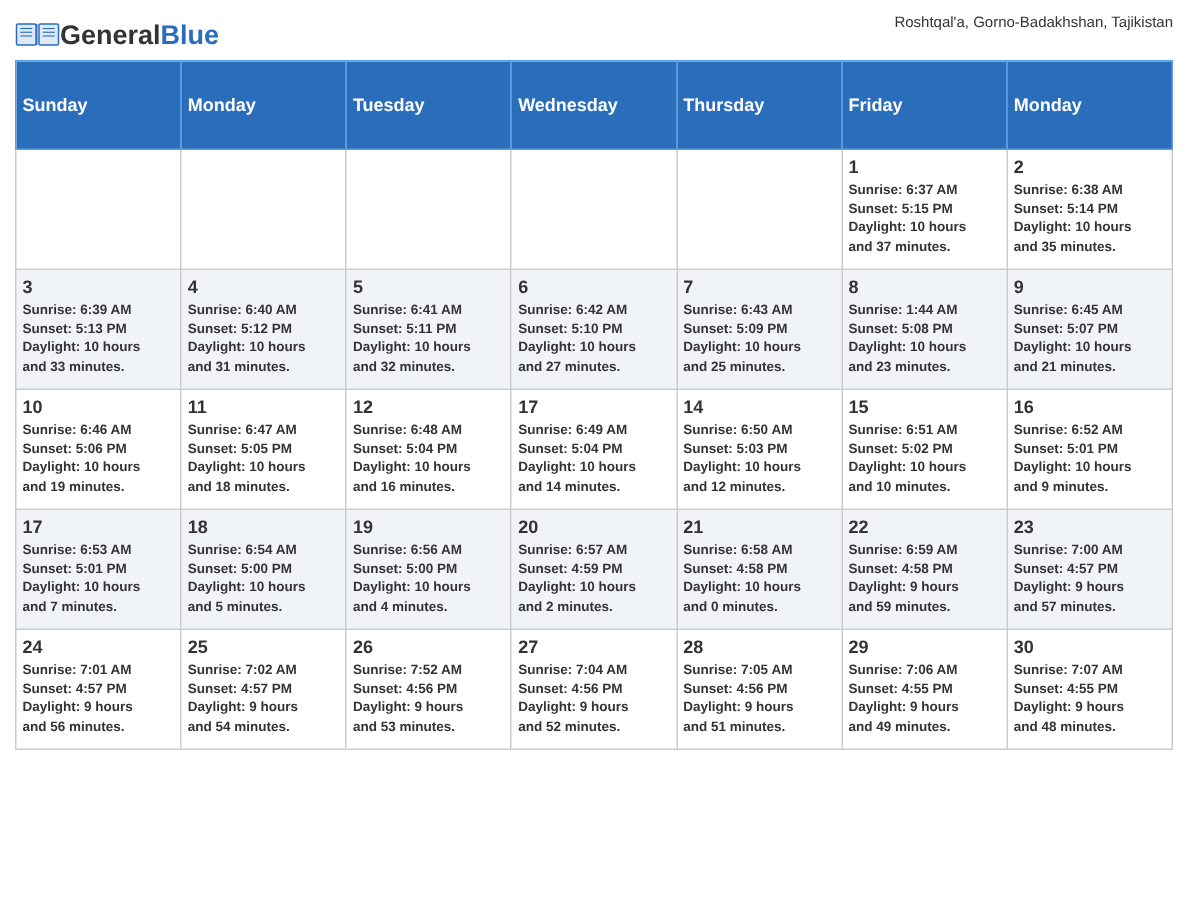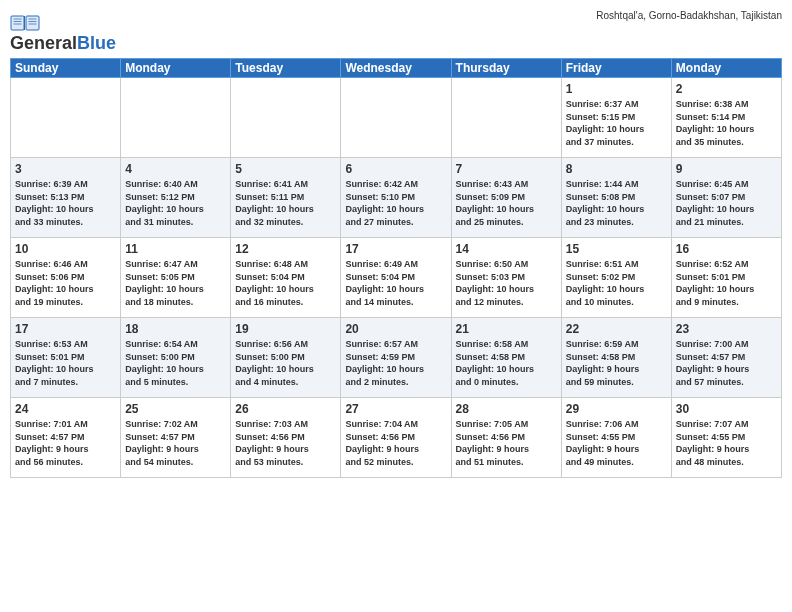--- a/index.html
+++ b/index.html
@@ -11,21 +11,21 @@
       padding: 10px;
     }
     .header-area {
       display: flex;
       align-items: flex-start;
       justify-content: space-between;
       margin-bottom: 6px;
     }
     .logo {
       display: flex;
-      flex-direction: column;
+      flex-direction: row;
       align-items: flex-start;
       margin-top: 4px;
     }
     .logo-text {
       font-size: 18px;
       font-weight: bold;
       color: #333;
       line-height: 1;
     }
     .logo-text .general { color: #333; }
@@ -50,21 +50,21 @@
     table {
       width: 100%;
       border-collapse: collapse;
       table-layout: fixed;
     }
     thead tr th {
       background-color: #2a6ebb;
       color: #fff;
       font-size: 12px;
       font-weight: bold;
-      padding: 2px 4px;
+      padding: 22px 4px;
       text-align: left;
       border: 1px solid #5a9de0;
     }
     tbody tr td {
       vertical-align: top;
       border: 1px solid #ccc;
       padding: 4px 4px;
       font-size: 9.5px;
       color: #333;
       height: 80px;
@@ -245,21 +245,21 @@
         <td>
           <span class="day-number">24</span>
           <div class="day-info"><span>Sunrise: 7:01 AM</span><br><span>Sunset: 4:57 PM</span><br><span>Daylight: 9 hours</span><br><span>and 56 minutes.</span></div>
         </td>
         <td>
           <span class="day-number">25</span>
           <div class="day-info"><span>Sunrise: 7:02 AM</span><br><span>Sunset: 4:57 PM</span><br><span>Daylight: 9 hours</span><br><span>and 54 minutes.</span></div>
         </td>
         <td>
           <span class="day-number">26</span>
-          <div class="day-info"><span>Sunrise: 7:03 AM</span><br><span>Sunset: 4:56 PM</span><br><span>Daylight: 9 hours</span><br><span>and 53 minutes.</span></div>
+          <div class="day-info"><span>Sunrise: 7:52 AM</span><br><span>Sunset: 4:56 PM</span><br><span>Daylight: 9 hours</span><br><span>and 53 minutes.</span></div>
         </td>
         <td>
           <span class="day-number">27</span>
           <div class="day-info"><span>Sunrise: 7:04 AM</span><br><span>Sunset: 4:56 PM</span><br><span>Daylight: 9 hours</span><br><span>and 52 minutes.</span></div>
         </td>
         <td>
           <span class="day-number">28</span>
           <div class="day-info"><span>Sunrise: 7:05 AM</span><br><span>Sunset: 4:56 PM</span><br><span>Daylight: 9 hours</span><br><span>and 51 minutes.</span></div>
         </td>
         <td>

